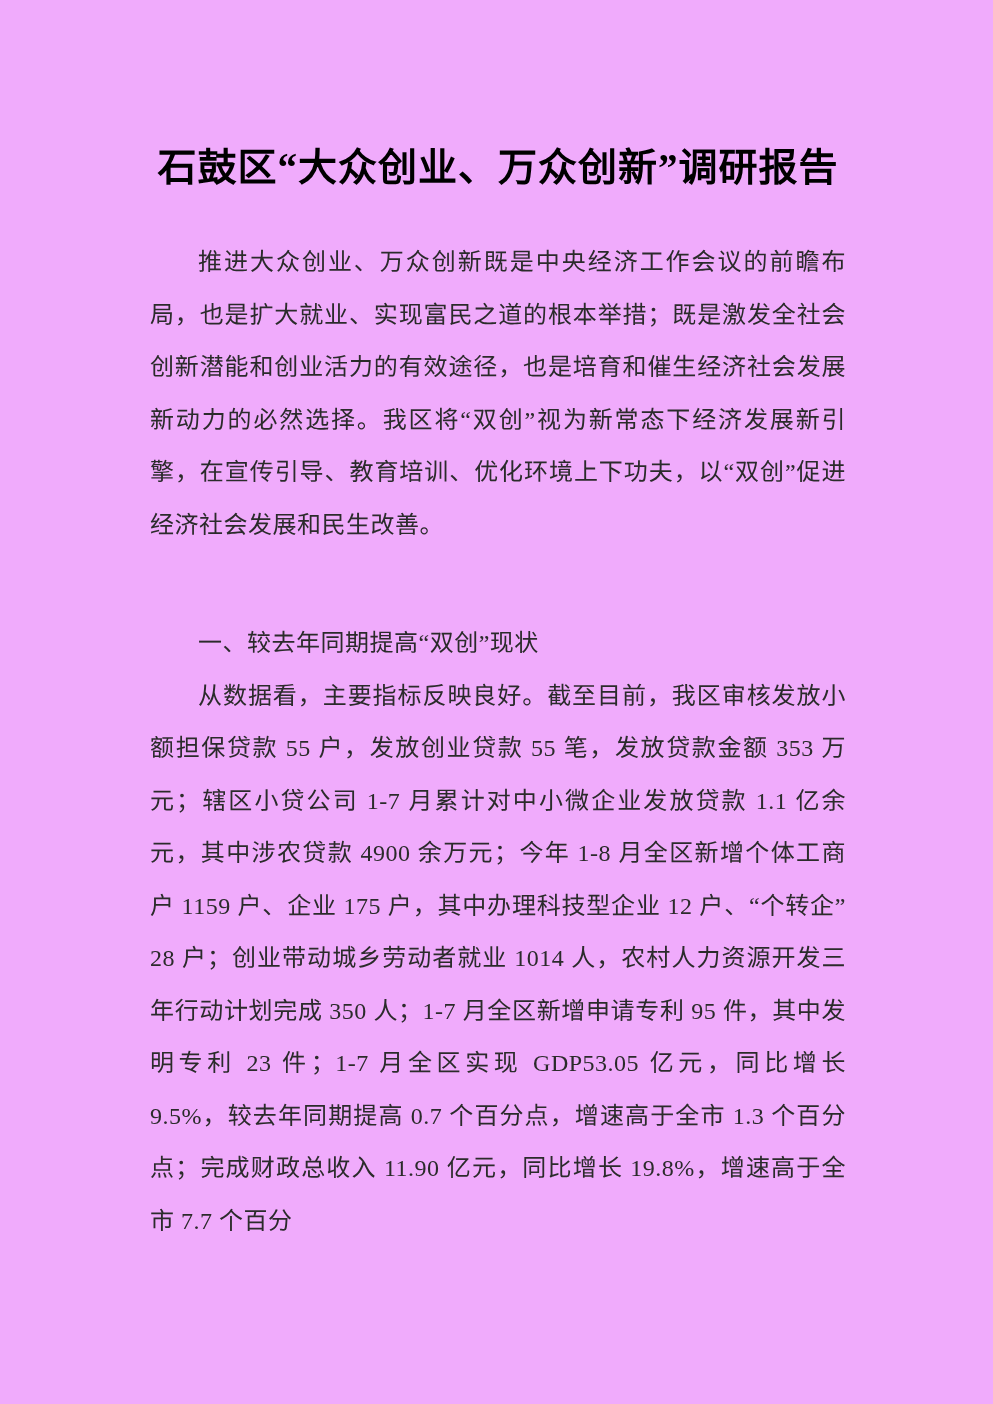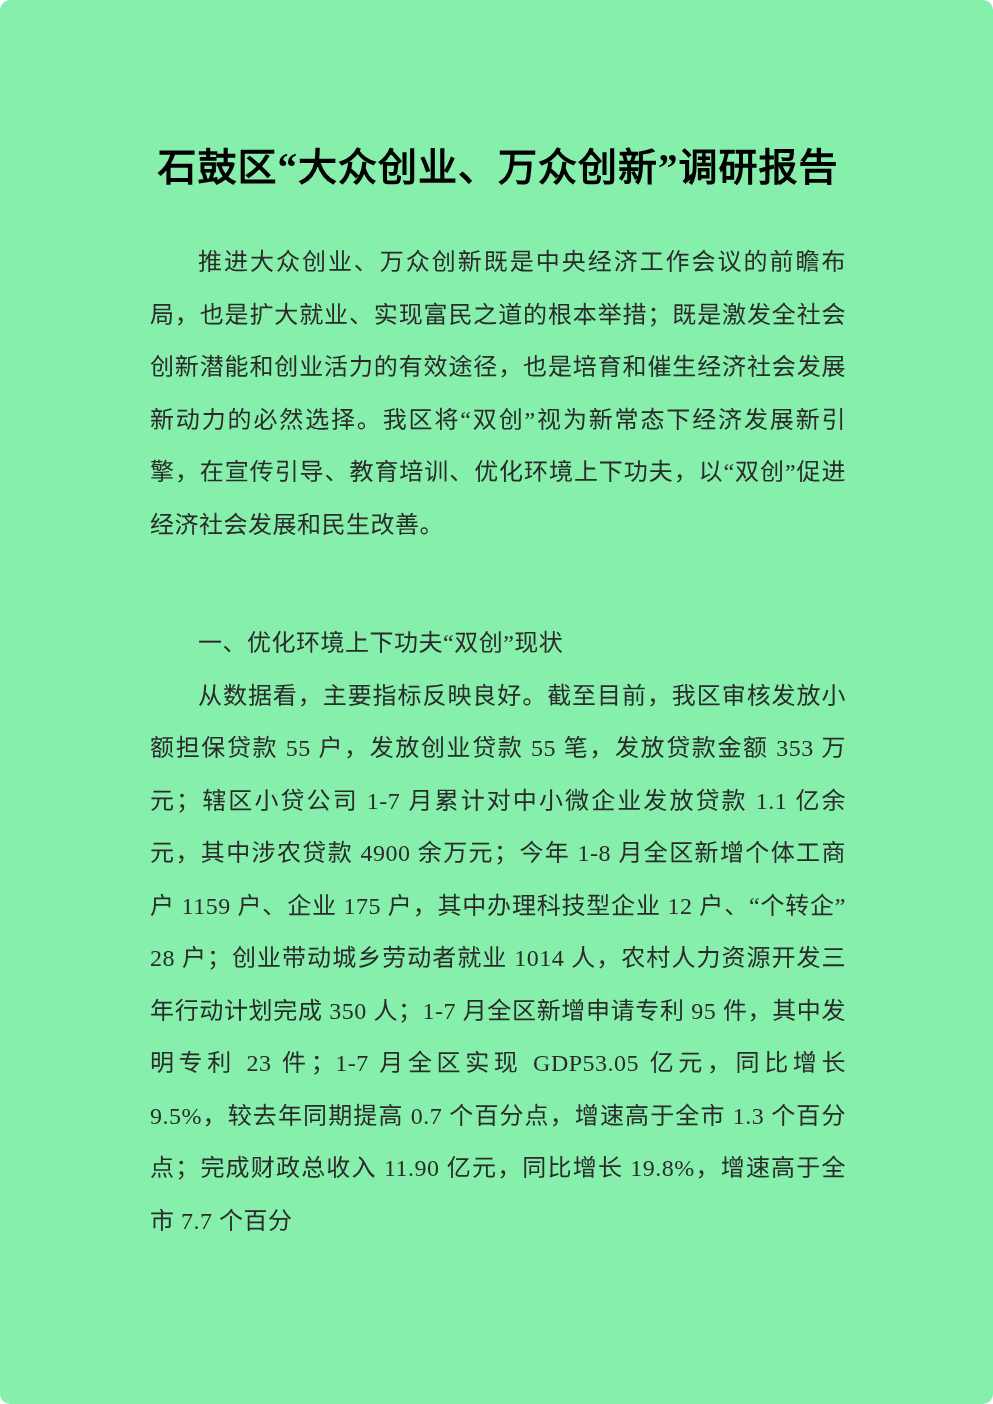--- a/index.html
+++ b/index.html
@@ -5,27 +5,26 @@
   html, body {
     margin: 0;
     padding: 0;
     background: #ffffff;
   }
   .page {
     position: relative;
     width: 993px;
     height: 1404px;
     margin: 0 auto;
-    background: #86efac;
+    background: #f0abfc;
     box-sizing: border-box;
     padding: 130px 147px 0 150px;
     overflow: hidden;
     font-family: "Liberation Serif", "DejaVu Serif", serif;
     color: #2b2b2b;
-    border-radius: 10px;
   }
   .doc-title {
     margin: 0 0 30px 0;
     font-size: 39px;
     line-height: 76px;
     font-weight: bold;
     letter-spacing: 1px;
     text-align: center;
     color: #000000;
     white-space: nowrap;
@@ -51,17 +50,17 @@
 <body>
 
 <div class="page">
 
   <h1 class="doc-title">石鼓区“大众创业、万众创新”调研报告</h1>
 
   <p class="para">推进大众创业、万众创新既是中央经济工作会议的前瞻布局，也是扩大就业、实现富民之道的根本举措；既是激发全社会创新潜能和创业活力的有效途径，也是培育和催生经济社会发展新动力的必然选择。我区将“双创”视为新常态下经济发展新引擎，在宣传引导、教育培训、优化环境上下功夫，以“双创”促进经济社会发展和民生改善。</p>
 
   <div class="blank-line"></div>
 
-  <p class="para section-heading">一、优化环境上下功夫“双创”现状</p>
+  <p class="para section-heading">一、较去年同期提高“双创”现状</p>
 
   <p class="para">从数据看，主要指标反映良好。截至目前，我区审核发放小额担保贷款 55 户，发放创业贷款 55 笔，发放贷款金额 353 万元；辖区小贷公司 1-7 月累计对中小微企业发放贷款 1.1 亿余元，其中涉农贷款 4900 余万元；今年 1-8 月全区新增个体工商户 1159 户、企业 175 户，其中办理科技型企业 12 户、“个转企” 28 户；创业带动城乡劳动者就业 1014 人，农村人力资源开发三年行动计划完成 350 人；1-7 月全区新增申请专利 95 件，其中发明专利 23 件；1-7 月全区实现 GDP53.05 亿元，同比增长 9.5%，较去年同期提高 0.7 个百分点，增速高于全市 1.3 个百分点；完成财政总收入 11.90 亿元，同比增长 19.8%，增速高于全市 7.7 个百分</p>
 
 </div>
 
 </body></html>

